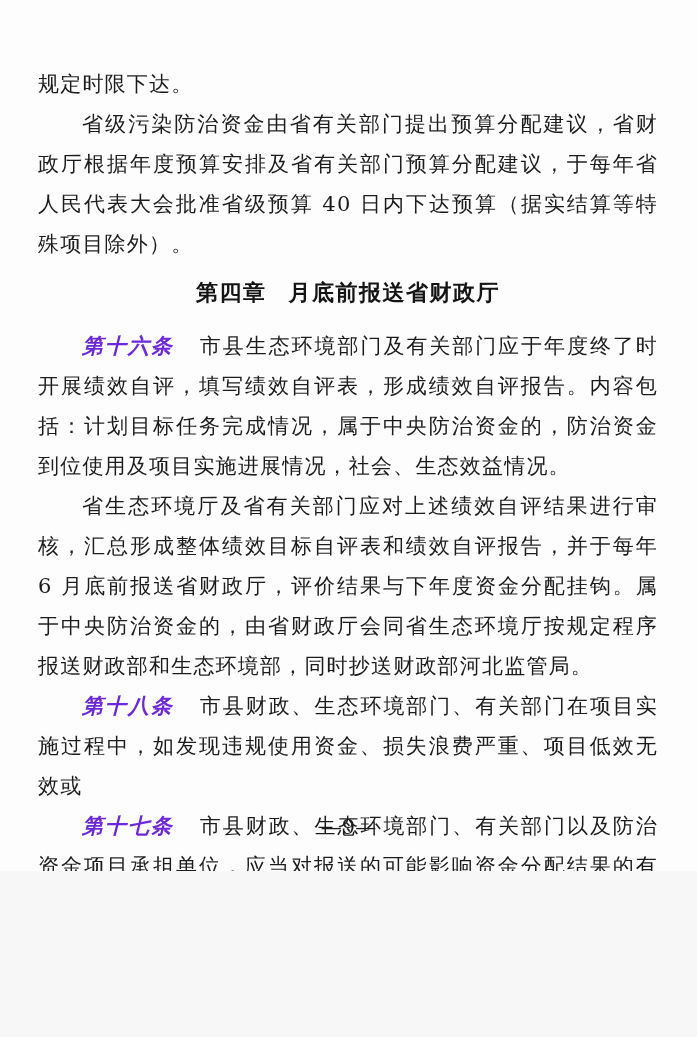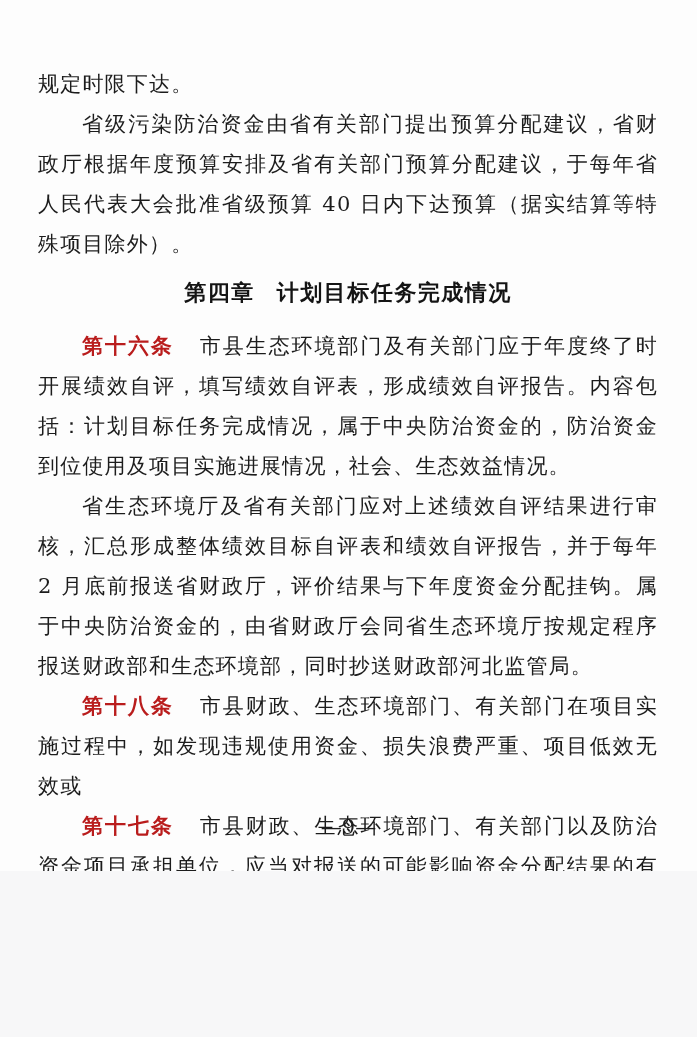--- a/index.html
+++ b/index.html
@@ -46,22 +46,23 @@
     line-height: 40px;
     letter-spacing: 1.5px;
     text-align: center;
     color: #141414;
   }
   .chapter-number {
     margin-right: 22px;
   }
   .article-label {
     font-weight: 700;
-    color: #b91c1c;
+    color: #6d28d9;
     padding-right: 26px;
+    font-style: italic;
   }
   .page-number {
     position: absolute;
     bottom: 32px;
     left: 0;
     width: 100%;
     text-align: center;
     font-size: 21px;
     letter-spacing: 0;
     color: #1c1c1c;
@@ -71,28 +72,28 @@
 <body>
 
 <div class="page">
   <div class="content">
 
     <p class="para">规定时限下达。</p>
 
     <p class="para indent">省级污染防治资金由省有关部门提出预算分配建议，省财政厅根据年度预算安排及省有关部门预算分配建议，于每年省人民代表大会批准省级预算 40 日内下达预算（据实结算等特殊项目除外）。</p>
 
     <h2 class="chapter-heading">
-      <span class="chapter-number">第四章</span><span>计划目标任务完成情况</span>
+      <span class="chapter-number">第四章</span><span>月底前报送省财政厅</span>
     </h2>
 
     <p class="para indent">
       <span class="article-label">第十六条</span><span>市县生态环境部门及有关部门应于年度终了时开展绩效自评，填写绩效自评表，形成绩效自评报告。内容包括：计划目标任务完成情况，属于中央防治资金的，防治资金到位使用及项目实施进展情况，社会、生态效益情况。</span>
     </p>
 
-    <p class="para indent">省生态环境厅及省有关部门应对上述绩效自评结果进行审核，汇总形成整体绩效目标自评表和绩效自评报告，并于每年 2 月底前报送省财政厅，评价结果与下年度资金分配挂钩。属于中央防治资金的，由省财政厅会同省生态环境厅按规定程序报送财政部和生态环境部，同时抄送财政部河北监管局。</p>
+    <p class="para indent">省生态环境厅及省有关部门应对上述绩效自评结果进行审核，汇总形成整体绩效目标自评表和绩效自评报告，并于每年 6 月底前报送省财政厅，评价结果与下年度资金分配挂钩。属于中央防治资金的，由省财政厅会同省生态环境厅按规定程序报送财政部和生态环境部，同时抄送财政部河北监管局。</p>
 
     <p class="para indent">
       <span class="article-label">第十八条</span><span>市县财政、生态环境部门、有关部门在项目实施过程中，如发现违规使用资金、损失浪费严重、项目低效无效或</span>
     </p>
 
     <p class="para indent">
       <span class="article-label">第十七条</span><span>市县财政、生态环境部门、有关部门以及防治资金项目承担单位，应当对报送的可能影响资金分配结果的有关数据和信息的真实性、有效性负责。切实加强项目预算绩效管理，强化预算执行，不断提高资金使用绩效。</span>
     </p>
 
   </div>

